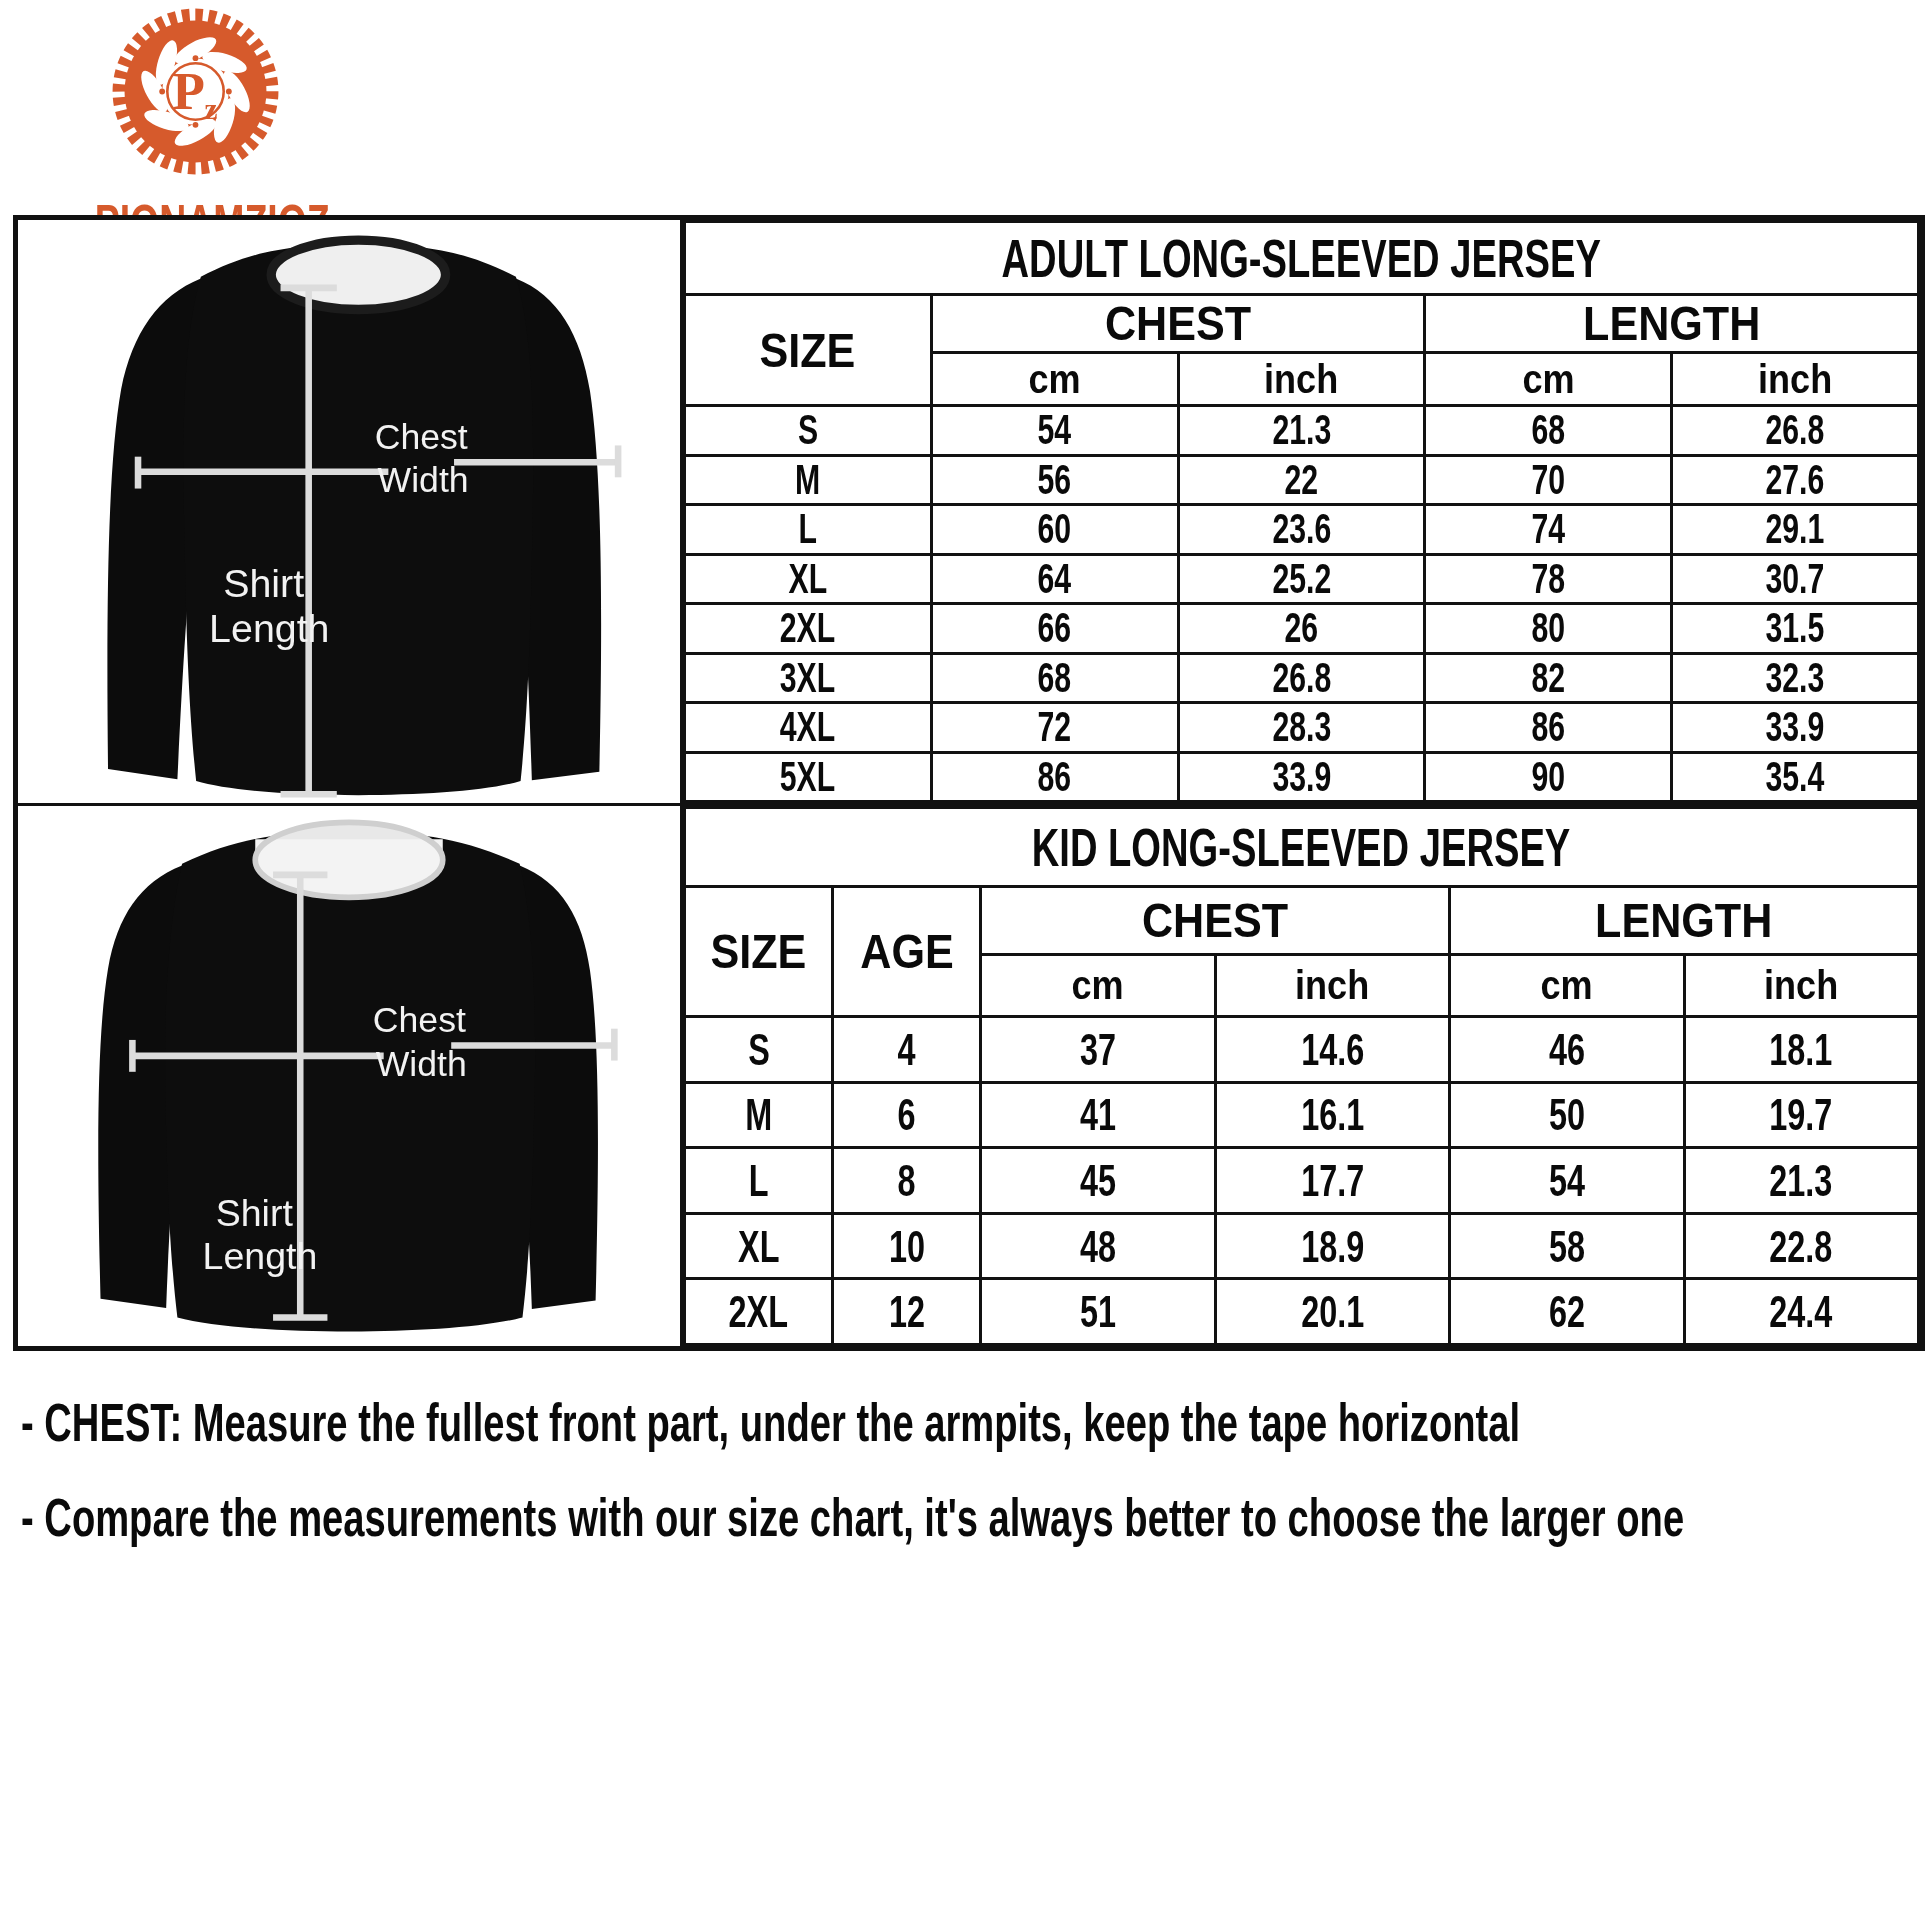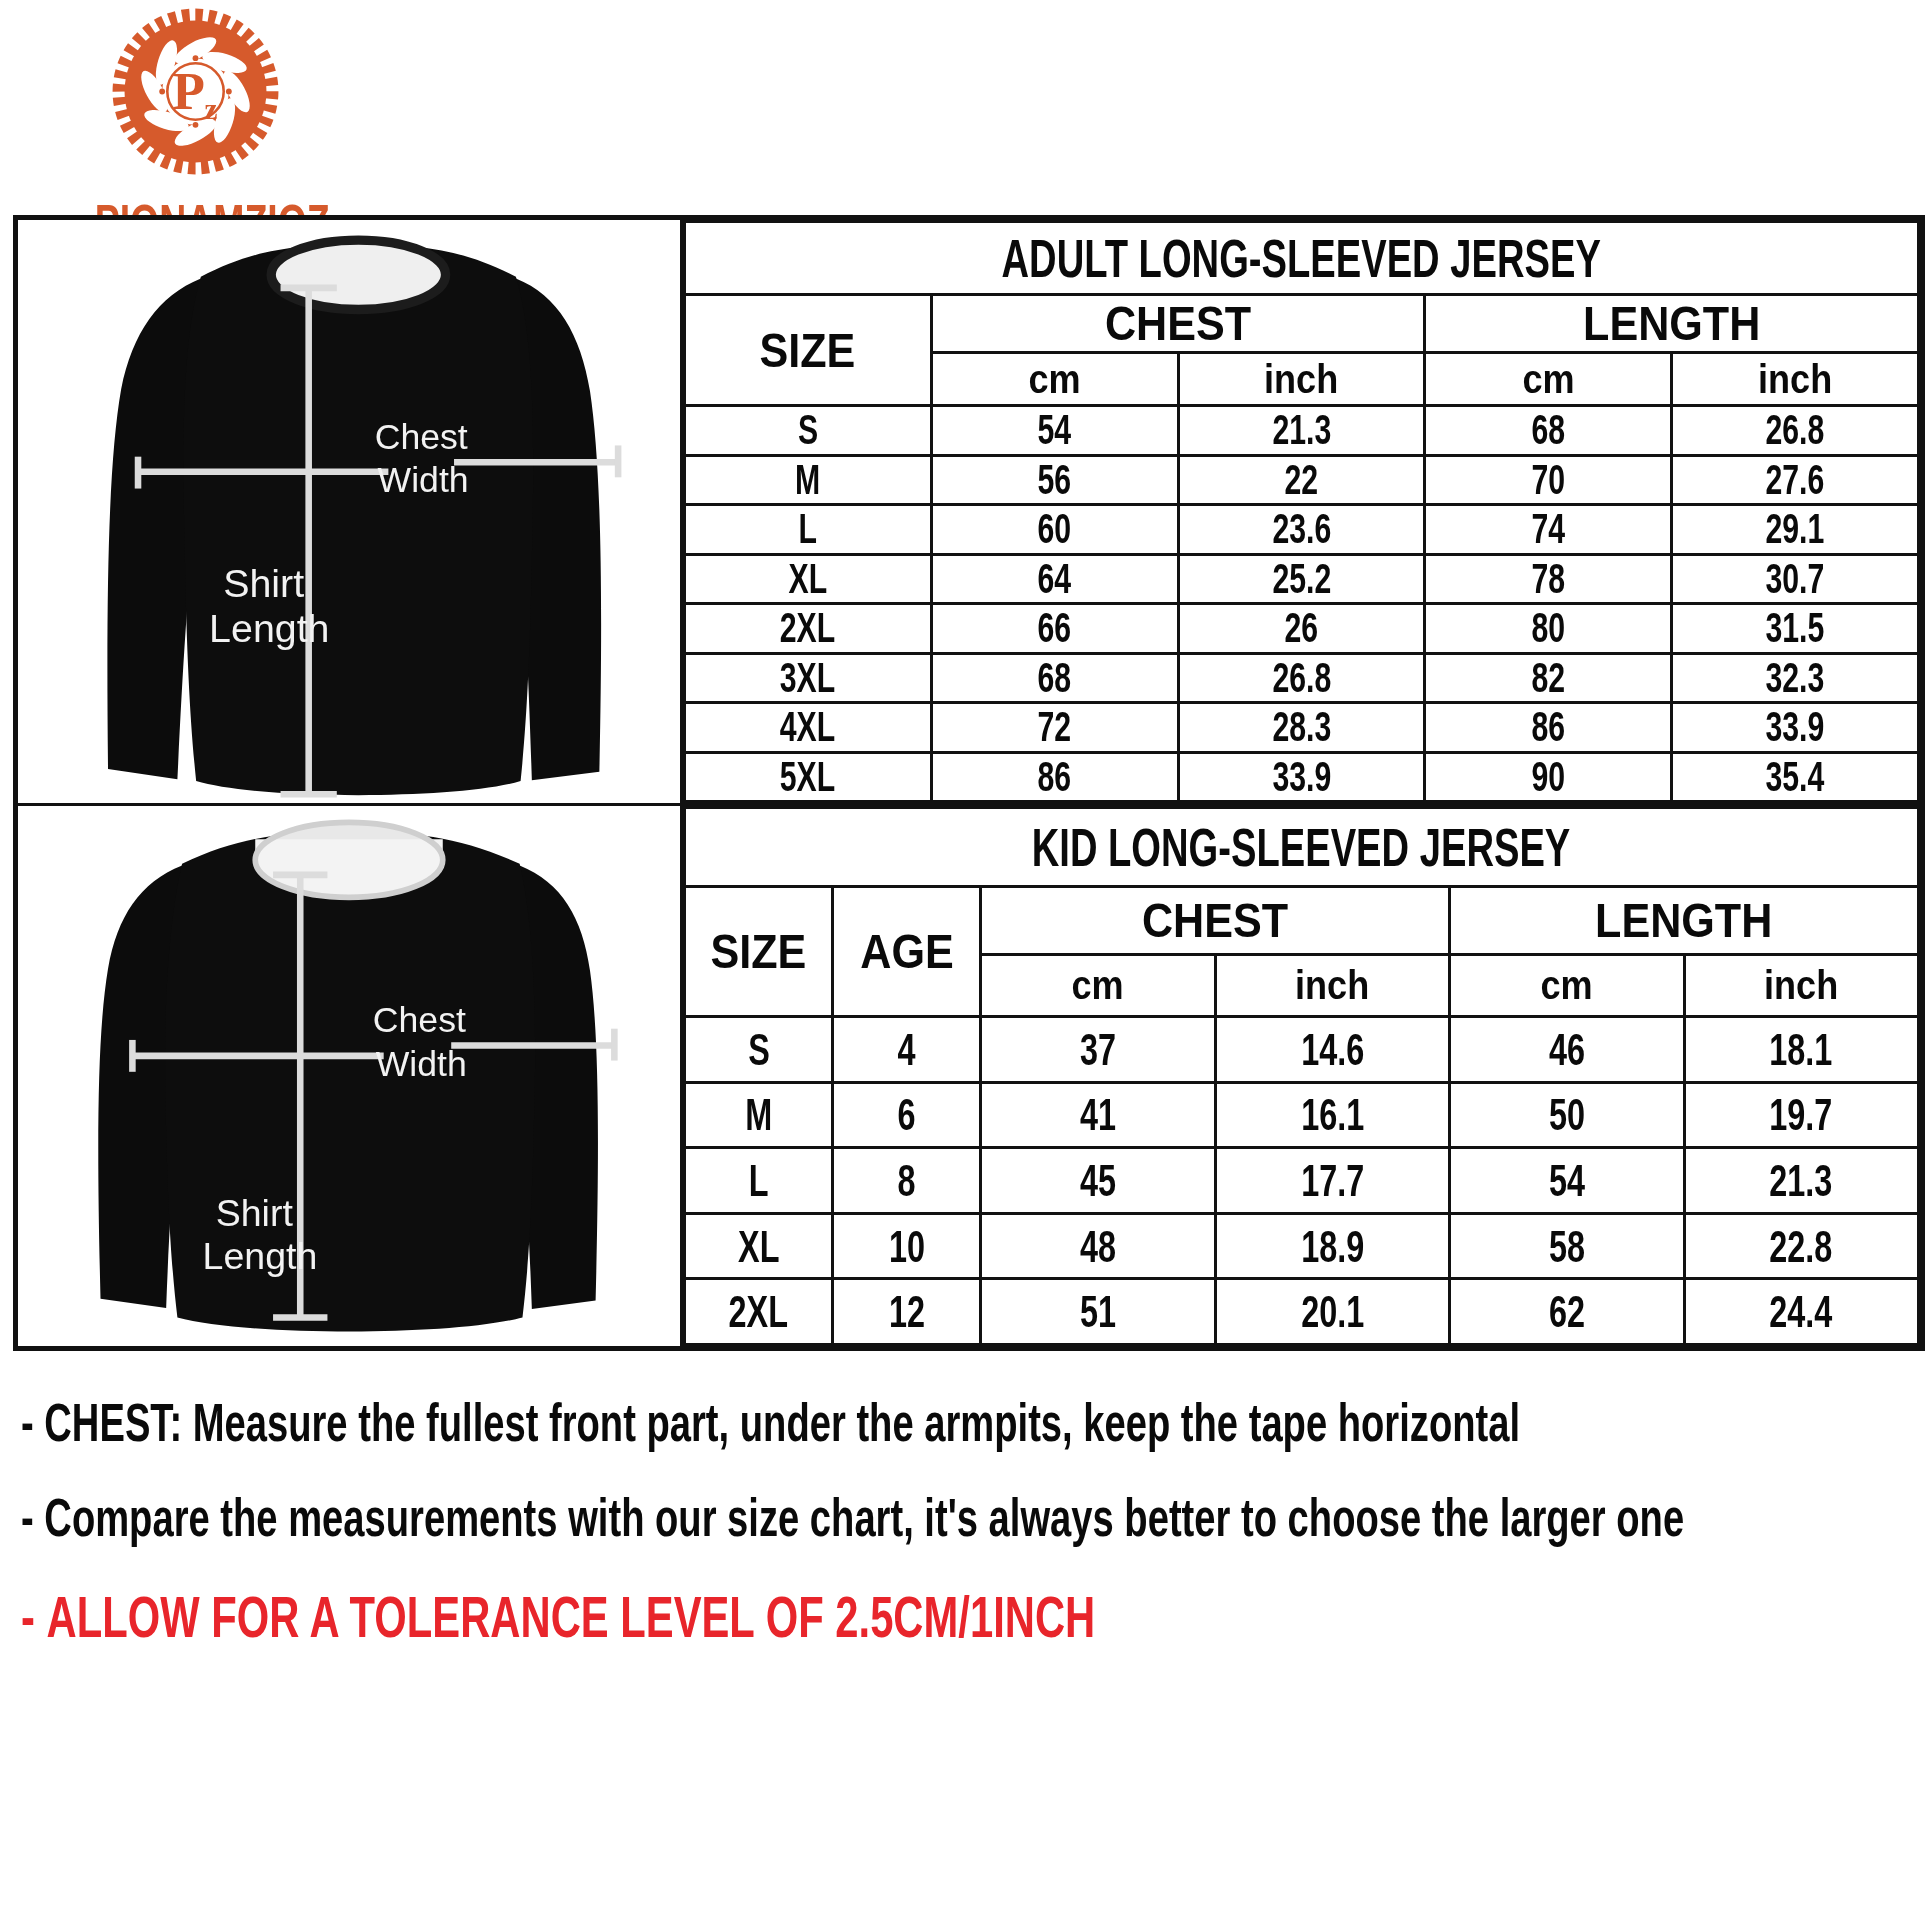--- a/index.html
+++ b/index.html
@@ -314,17 +314,16 @@
           <td><span class="cv cx72">24.4</span></td>
         </tr>
       </tbody>
         </table>
     </div>
   </div>
 
   <div class="howto">
     <p><span class="cx72 ol"><span class="pfx">- CHEST:</span> <span class="txt">Measure the fullest front part, under the armpits, keep the tape horizontal</span></span></p>
     <p><span class="cx72 ol"><span class="pfx">-</span> <span class="txt">Compare the measurements with our size chart, it's always better to choose the larger one</span></span></p>
-    <p class="alert"><span class="cx72 ol"><span class="pfx">-</span> <span class="txt">ALLOW FOR A TOLERANCE LEVEL OF 2.5CM/1INCH</span></span></p>
   </div>
 
 </div>
 
 
 </body></html>

